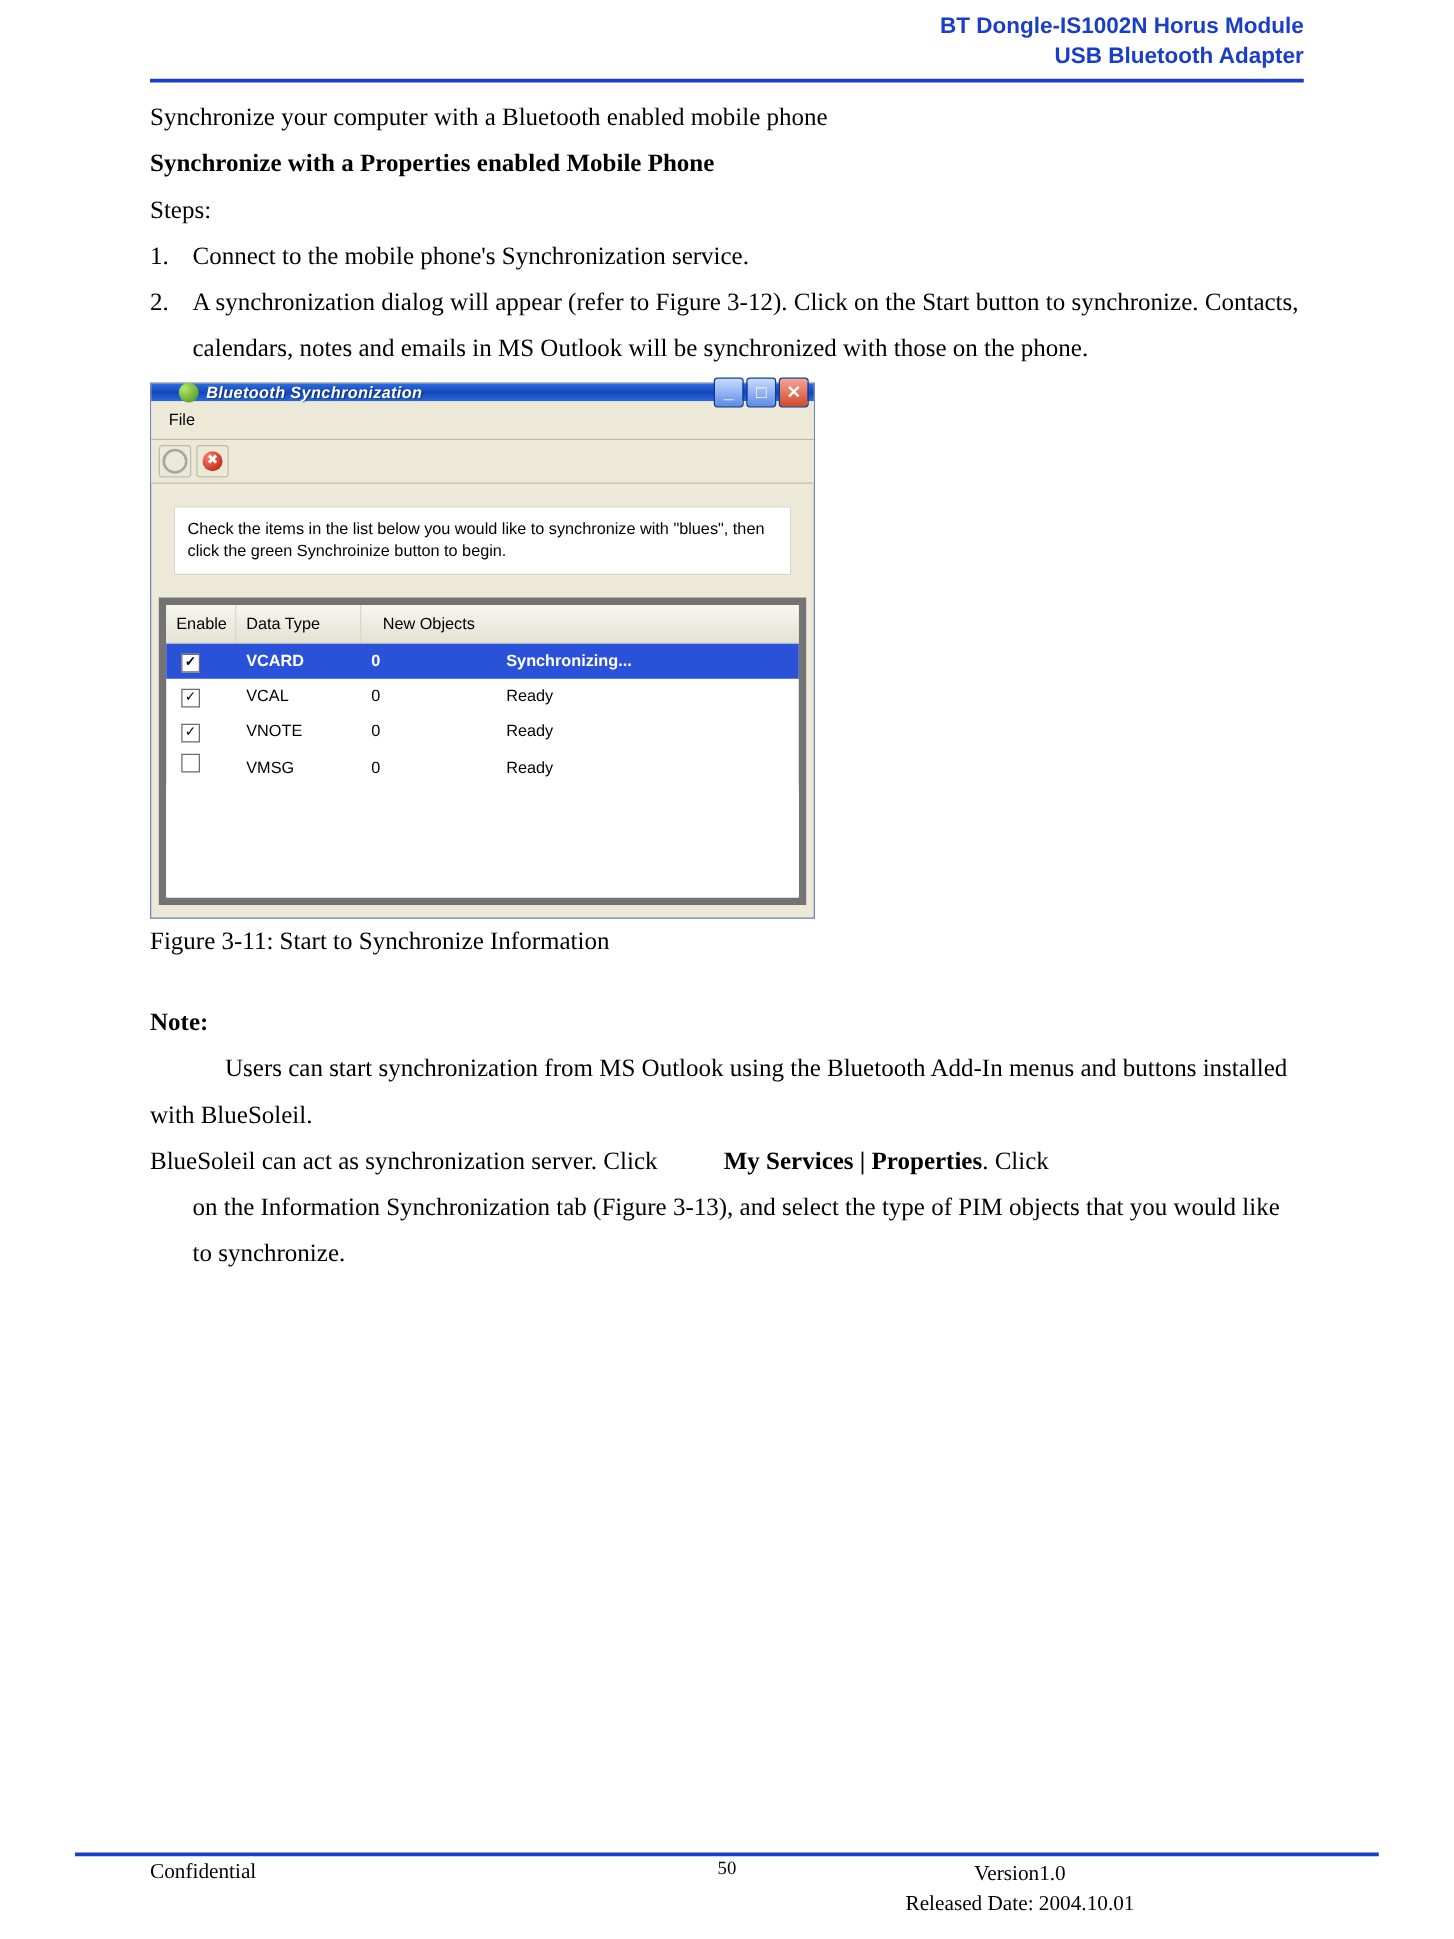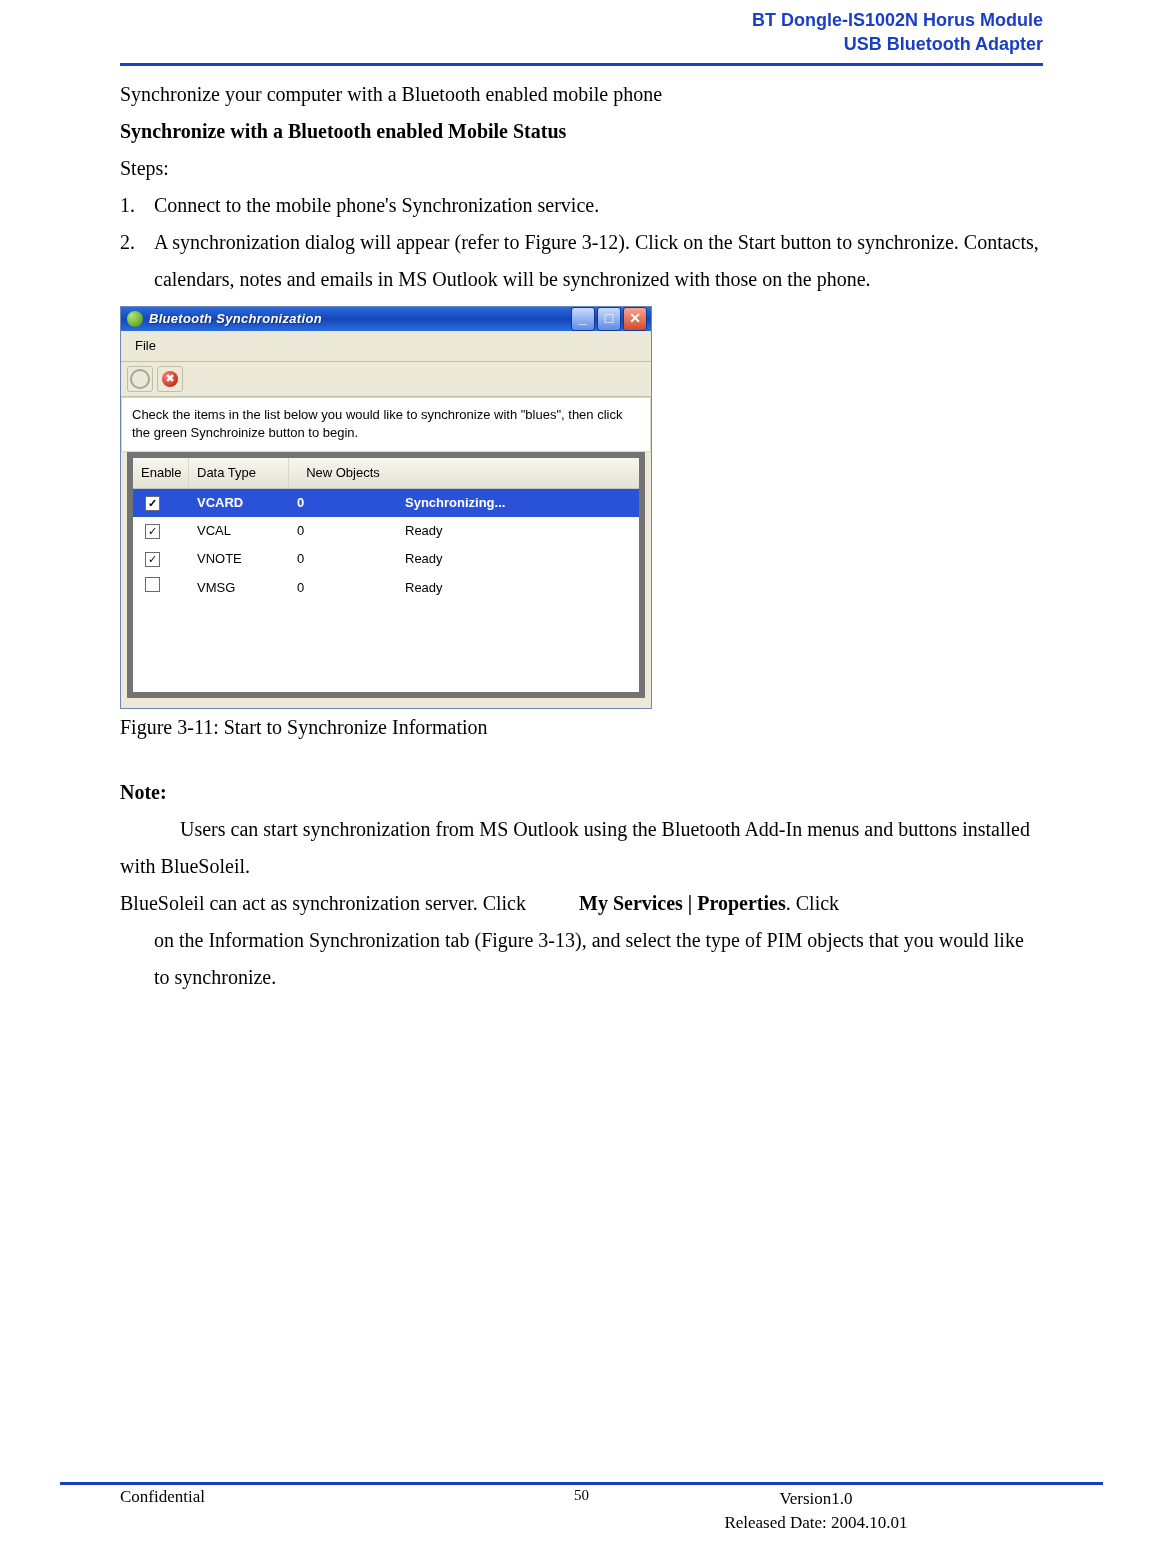--- a/index.html
+++ b/index.html
@@ -59,25 +59,25 @@
   .win {
     width: 530px;
     border: 1px solid #6e87b5;
     background: #ece9d8;
     font-family: Tahoma, Arial, sans-serif;
     font-size: 13px;
     color: #000;
     margin-top: 4px;
   }
   .titlebar {
-    height: 24px;
+    height: 14px;
     background: linear-gradient(to bottom, #2a6de0 0%, #1546b8 50%, #2a6de0 100%);
     display: flex;
     align-items: center;
-    padding: 0 4px 0 6px;
+    padding: 0 4px 0 22px;
     color: #fff;
     font-weight: bold;
   }
   .app-icon {
     width: 16px; height: 16px;
     border-radius: 50%;
     background: radial-gradient(circle at 30% 30%, #b6e66b, #3b8f1d);
     margin-right: 6px;
     flex-shrink: 0;
   }
@@ -117,21 +117,21 @@
     width: 24px; height: 24px;
     border: 1px solid #bfbfa8;
     border-radius: 3px;
     background:#ece9d8;
     display:flex; align-items:center; justify-content:center;
   }
   .tb-sync { width:16px;height:16px;border-radius:50%;border:2px solid #a6a6a0; position:relative;}
   .tb-stop { width:16px;height:16px;border-radius:50%;background: radial-gradient(circle at 30% 30%, #ff7b6a, #b01604); color:#fff; font-size:11px; display:flex;align-items:center;justify-content:center;}
   .instructions {
     background:#fff;
-    margin: 0;
+    margin: 18px;
     padding: 8px 10px;
     border: 1px solid #d8d8c8;
     font-size: 13px;
     line-height: 1.45;
   }
   .grid-wrap {
     margin: 0 6px 10px 6px;
     border: 6px solid #737373;
     background:#fff;
   }
@@ -196,21 +196,21 @@
 
 <div class="page">
   <div class="header">
     <div>BT Dongle-IS1002N Horus Module</div>
     <div>USB Bluetooth Adapter</div>
   </div>
   <hr class="header-rule">
 
   <div class="content">
     <p>Synchronize your computer with a Bluetooth enabled mobile phone</p>
-    <p class="bold">Synchronize with a Bluetooth enabled Mobile Status</p>
+    <p class="bold">Synchronize with a Properties enabled Mobile Phone</p>
     <p>Steps:</p>
 
     <div class="list-item">
       <div class="list-num">1.</div>
       <div class="list-body">Connect to the mobile phone's Synchronization service.</div>
     </div>
     <div class="list-item">
       <div class="list-num">2.</div>
       <div class="list-body">A synchronization dialog will appear (refer to Figure 3-12). Click on the Start button to synchronize. Contacts, calendars, notes and emails in MS Outlook will be synchronized with those on the phone.</div>
     </div>

